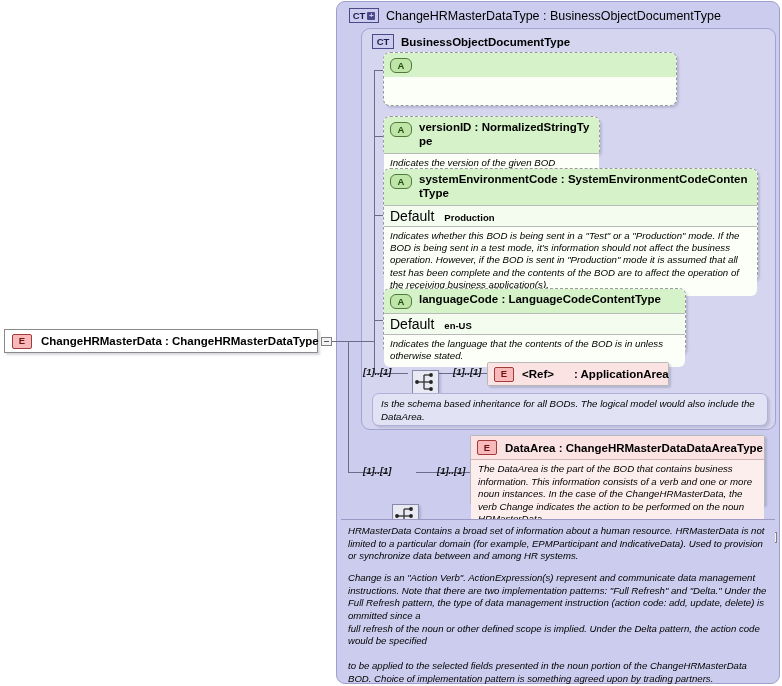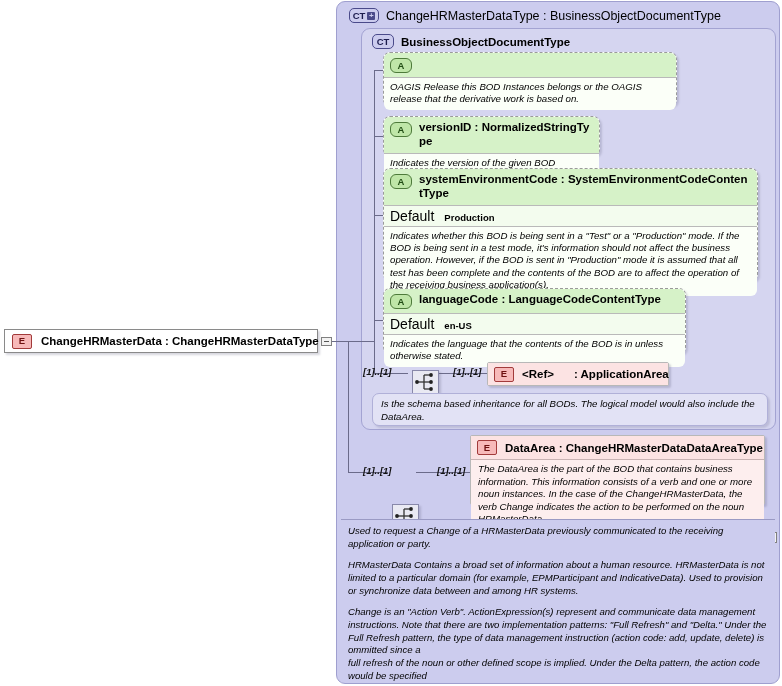--- a/index.html
+++ b/index.html
@@ -24,21 +24,21 @@
     box-sizing:border-box;
   }
   #ct-outer-title{
     position:absolute;left:12px;top:6px;
     display:flex;align-items:center;gap:7px;
     white-space:nowrap;
   }
   .badge{
     display:inline-flex;align-items:center;justify-content:center;
     font-size:9.5px;font-weight:bold;
-    border-radius:5px;
+    border-radius:0;
     box-sizing:border-box;
     line-height:1;
   }
   .badge-ct{
     width:30px;height:15px;
     background:#ccccee;
     border:1.5px solid #4a4a8a;
     color:#1b1b4d;
     letter-spacing:0px;
   }
@@ -266,21 +266,20 @@
 <div class="abs" id="root-elem">
   <span class="badge badge-e">E</span>
   <span class="elem-name">ChangeHRMasterData : ChangeHRMasterDataType</span>
 </div>
 <div class="abs minusbox" style="left:321px;top:337px;"></div>
 
 <div class="abs attrbox" style="left:383px;top:52px;width:294px;height:54px;">
   <div class="hdr">
     <span class="badge badge-a">A</span>
   </div>
-  <div class="doc">OAGIS Release this BOD Instances belongs or the OAGIS release that the derivative work is based on.</div>
 </div>
 
 <div class="abs attrbox" style="left:383px;top:116px;width:217px;height:40px;">
   <div class="hdr">
     <span class="badge badge-a">A</span>
     <span class="attr-name">versionID : NormalizedStringType</span>
   </div>
   <div class="doc">Indicates the version of the given BOD definition.</div>
 </div>
 
@@ -354,18 +353,17 @@
 <div class="abs elembox" style="left:470px;top:435px;width:295px;height:70px;">
   <div class="hdr">
     <span class="badge badge-e">E</span>
     <span class="elem-name">DataArea : ChangeHRMasterDataDataAreaType</span>
   </div>
   <div class="doc">The DataArea is the part of the BOD that contains business information. This information consists of a verb and one or more noun instances. In the case of the ChangeHRMasterData, the verb Change indicates the action to be performed on the noun HRMasterData.</div>
 </div>
 <div class="abs plusbox" style="left:766px;top:464px;"></div>
 
 <div class="abs" id="bottom-doc">
-  <p>Used to request a Change of a HRMasterData previously communicated to the receiving application or party.</p>
   <p>HRMasterData  Contains a broad set of information about a human resource. HRMasterData is not limited to a particular domain (for example, EPMParticipant and IndicativeData). Used to provision or synchronize data between and among HR systems.</p>
   <p style="margin-bottom:0;">Change is an "Action Verb". ActionExpression(s) represent and communicate data management instructions.  Note that there are two implementation patterns: "Full Refresh" and "Delta." Under the Full Refresh pattern, the type of data management instruction (action code: add, update, delete) is ommitted since a</p>
   <p style="margin-bottom:12px;">full refresh of the noun or other defined scope is implied. Under the  Delta pattern, the action code would be specified</p>
   <p>to be applied to the selected fields presented in the noun portion of the ChangeHRMasterData BOD. Choice of implementation pattern is something agreed upon by trading partners.</p>
 </div>
 
 </body></html>

